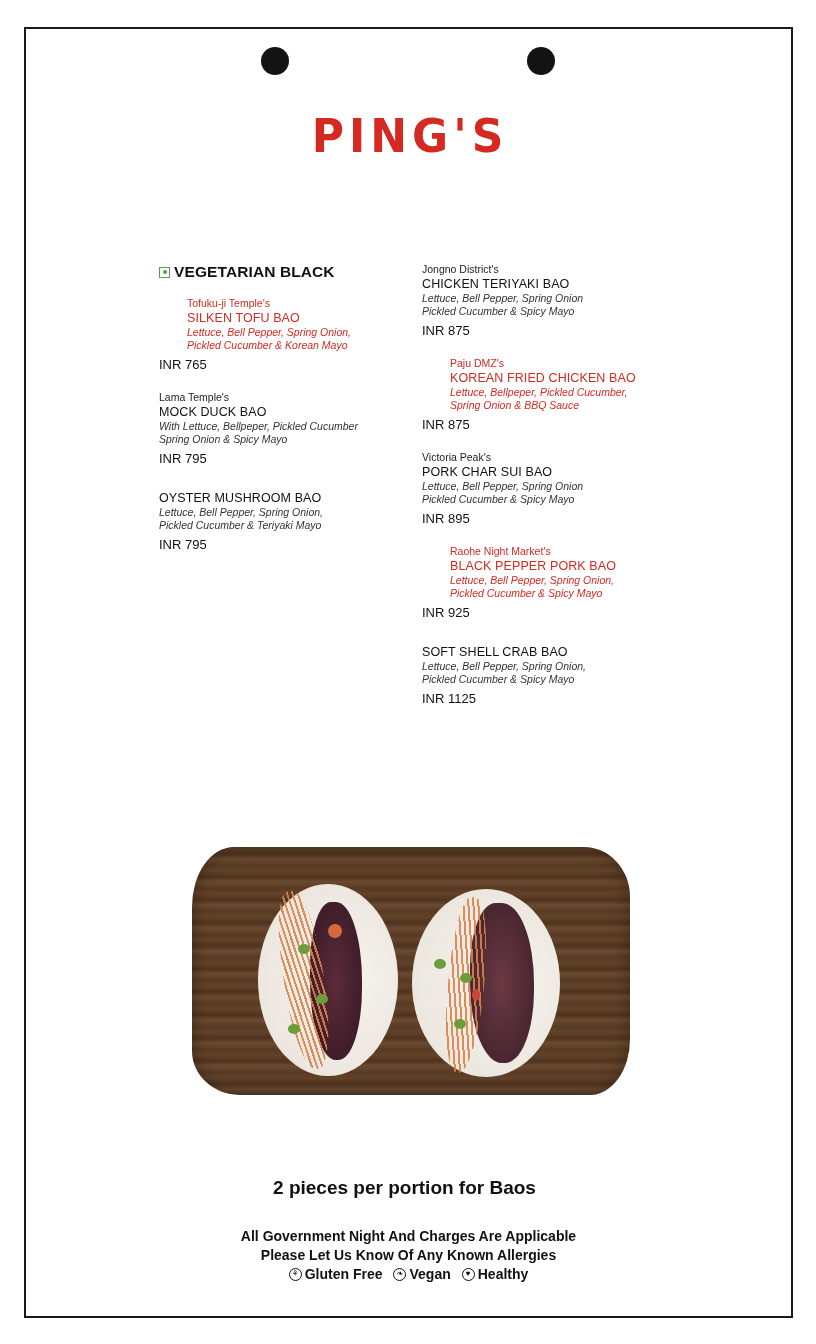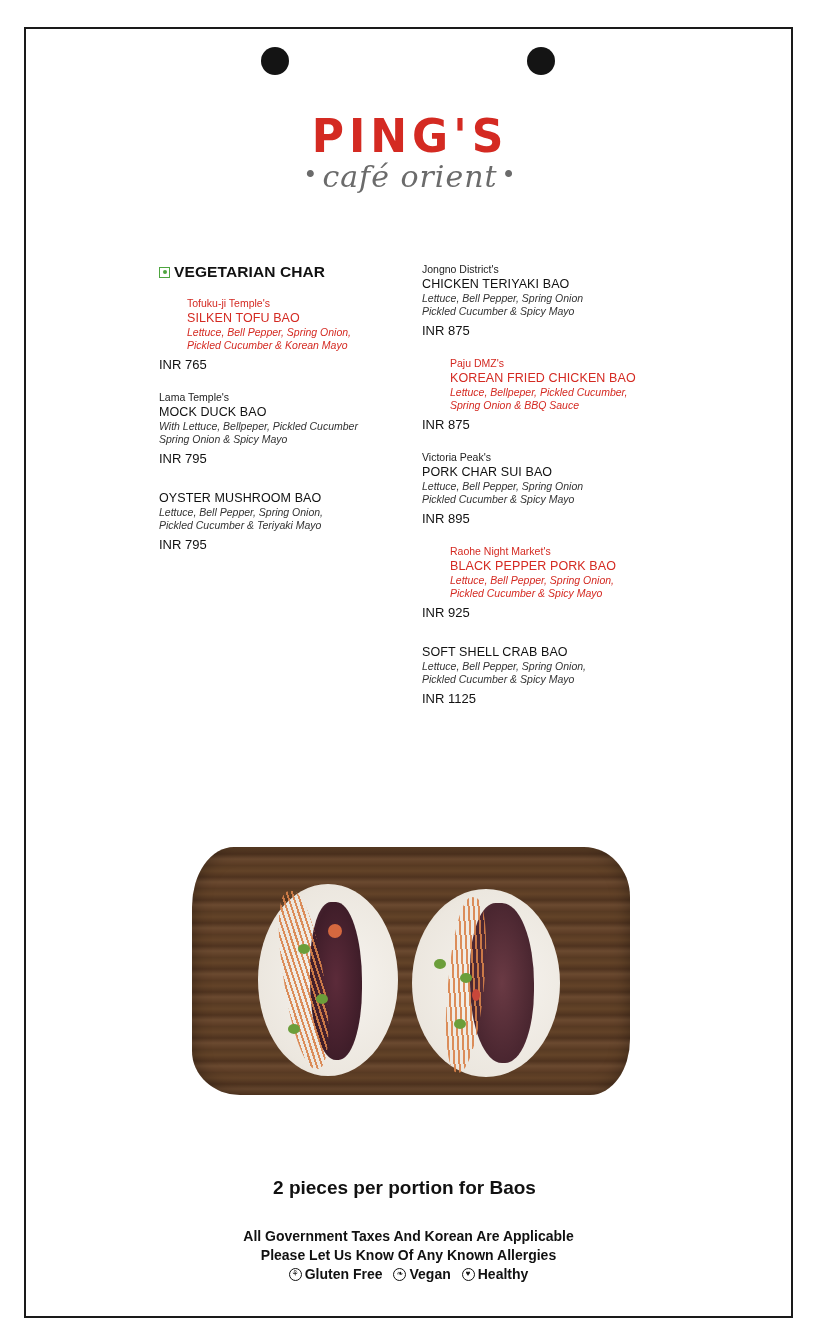--- a/index.html
+++ b/index.html
@@ -62,31 +62,28 @@
 </style>
 </head>
 <body>
 
 <div class="frame"></div>
 <div class="hole left"></div>
 <div class="hole right"></div>
 
 <div class="logo">
   <div class="logo-main">PING'S</div>
-  <div class="logo-sub">
-    <span class="dot">•</span><span>café orient</span><span class="dot">•</span>
-  </div>
 </div>
 
 <div class="col veg">
   <div class="section-head">
     <span class="mark veg">
         <span class="dot"></span>
       </span>
-    <span>VEGETARIAN CHAR</span>
+    <span>VEGETARIAN BLACK</span>
   </div>
 
   <div class="item rec">
     <div class="origin">Tofuku-ji Temple's</div>
     <div class="name">SILKEN TOFU BAO</div>
     <div class="desc">Lettuce, Bell Pepper, Spring Onion,</div>
     <div class="desc">Pickled Cucumber &amp; Korean Mayo</div>
     <div class="price">INR 765</div>
   </div>
 
@@ -162,21 +159,21 @@
     <div class="filling carrot"></div>
     <div class="herb" style="left:22px;top:70px;"></div>
     <div class="herb" style="left:48px;top:84px;"></div>
     <div class="herb" style="left:42px;top:130px;"></div>
     <div class="herb" style="left:60px;top:100px;background:#c8473a;width:8px;height:12px;"></div>
   </div>
 </div>
 
 <div class="footer" style="top:0;height:1344px;">
   <div class="portion">2 pieces per portion for Baos</div>
-  <div class="line l1">All Government Taxes And Korean Are Applicable</div>
+  <div class="line l1">All Government Night And Charges Are Applicable</div>
   <div class="line l2">Please Let Us Know Of Any Known Allergies</div>
   <div class="diet">
     <span class="ic">⚘</span>
     <span>Gluten Free</span>
     <span class="sp"></span>
     <span class="ic">❧</span>
     <span>Vegan</span>
     <span class="sp"></span>
     <span class="ic">♥</span>
     <span>Healthy</span>

